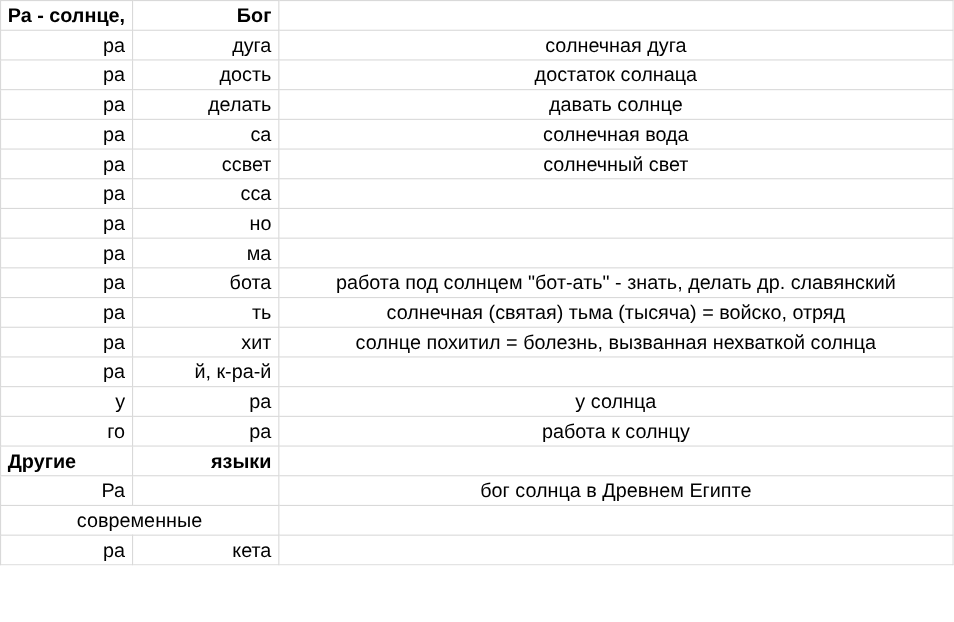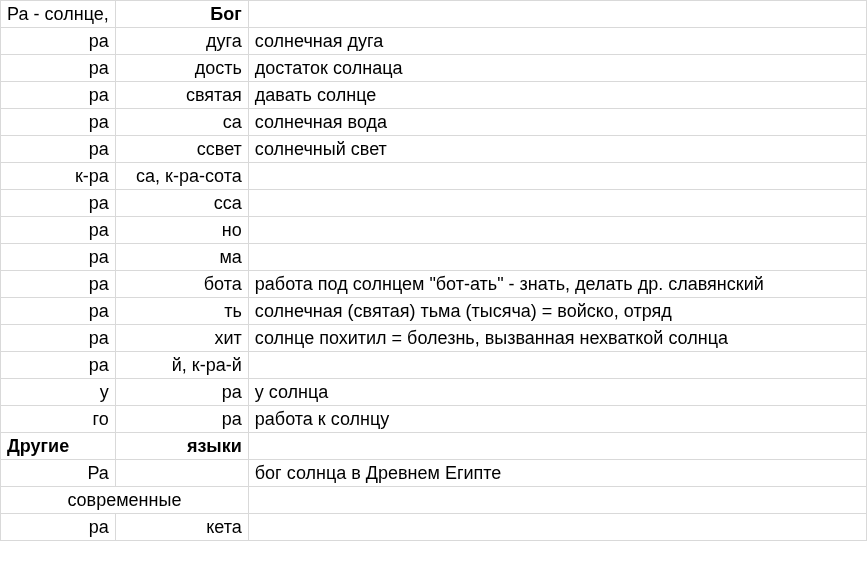--- a/index.html
+++ b/index.html
@@ -17,22 +17,22 @@
   .sheet td {
     border: 1px solid #d9d9d9;
     padding: 2px 6px;
     height: 22px;
     vertical-align: middle;
     white-space: nowrap;
     overflow: hidden;
   }
   .col-a { width: 95px; text-align: right; }
   .col-b { width: 120px; text-align: right; }
-  .col-c { text-align: left; }
-  .title td.col-a { text-align: left; font-weight: normal; }
+  .col-c { text-align: center; }
+  .title td.col-a { text-align: left; font-weight: bold; }
   .title td.col-b { font-weight: bold; }
   .section td.col-a { font-weight: bold; text-align: left; }
   .section td.col-b { font-weight: bold; margin-left: 32px; }
   .merge-ab {
     text-align: left;
   }
 </style>
 </head>
 <body>
 
@@ -48,37 +48,32 @@
         <td class="col-b">дуга</td>
         <td class="col-c">солнечная дуга</td>
       </tr>
       <tr>
         <td class="col-a">ра</td>
         <td class="col-b">дость</td>
         <td class="col-c">достаток солнаца</td>
       </tr>
       <tr>
         <td class="col-a">ра</td>
-        <td class="col-b">святая</td>
+        <td class="col-b">делать</td>
         <td class="col-c">давать солнце</td>
       </tr>
       <tr>
         <td class="col-a">ра</td>
         <td class="col-b">са</td>
         <td class="col-c">солнечная вода</td>
       </tr>
       <tr>
         <td class="col-a">ра</td>
         <td class="col-b">ссвет</td>
         <td class="col-c">солнечный свет</td>
-      </tr>
-      <tr>
-        <td class="col-a">к-ра</td>
-        <td class="col-b">са, к-ра-сота</td>
-        <td class="col-c"></td>
       </tr>
       <tr>
         <td class="col-a">ра</td>
         <td class="col-b">сса</td>
         <td class="col-c"></td>
       </tr>
       <tr>
         <td class="col-a">ра</td>
         <td class="col-b">но</td>
         <td class="col-c"></td>

